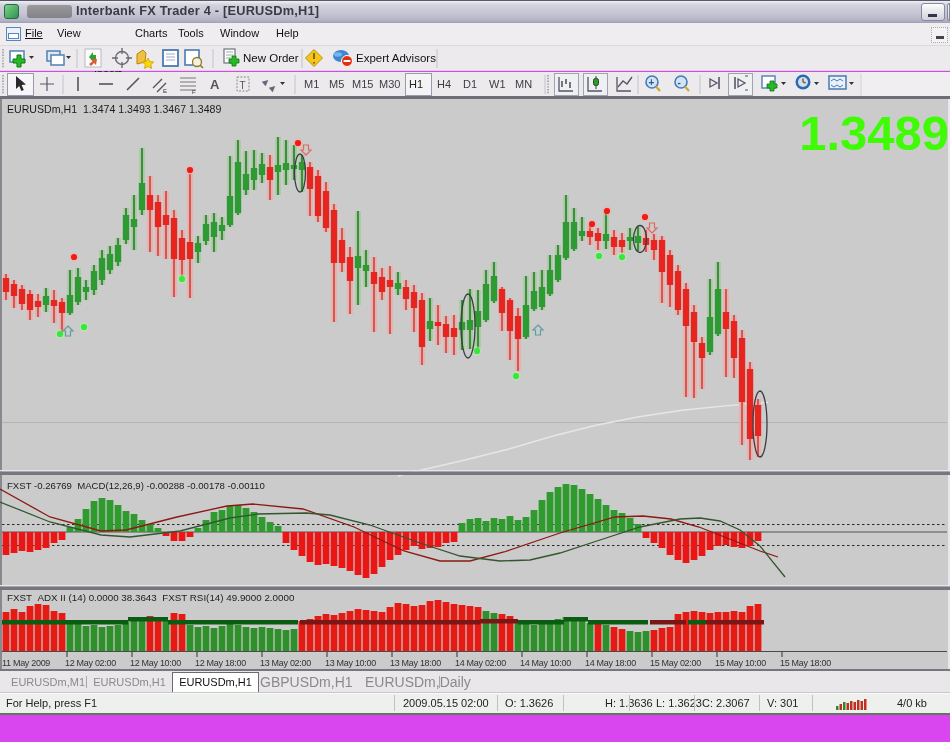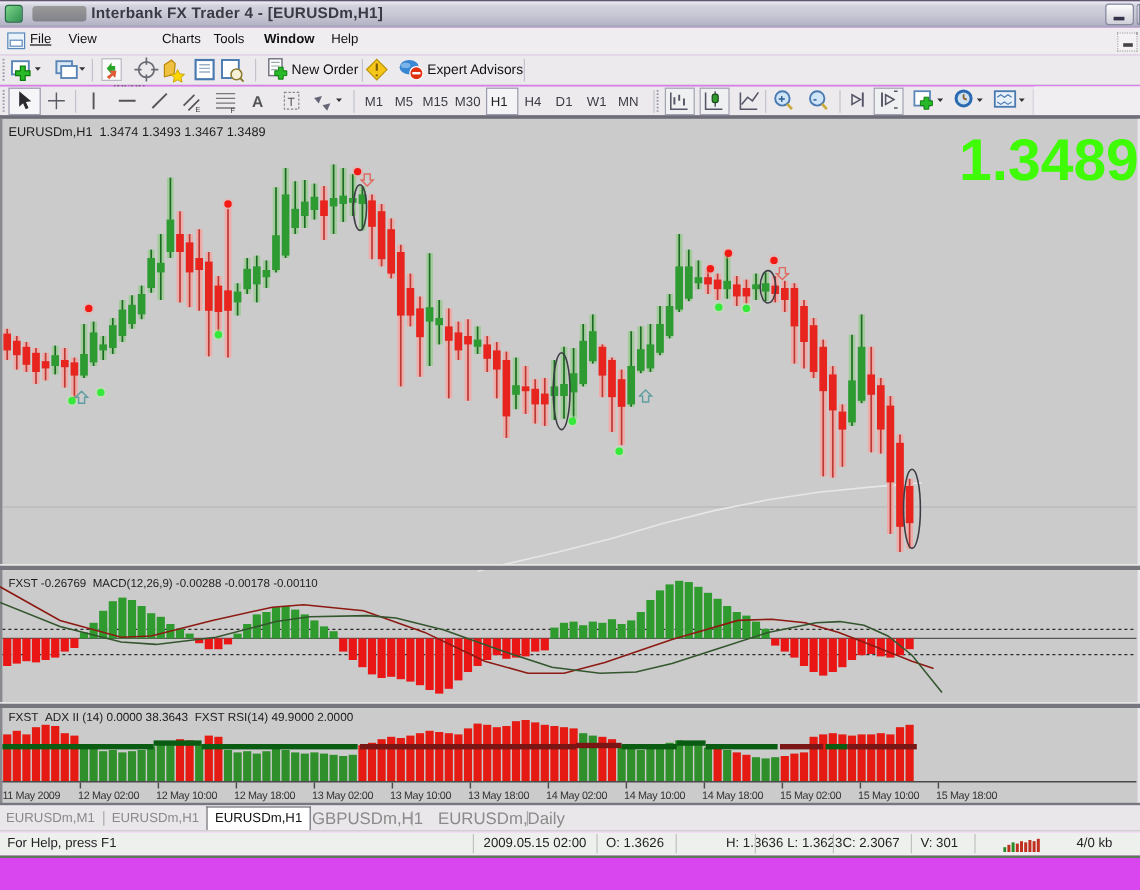--- a/index.html
+++ b/index.html
@@ -19,21 +19,21 @@
 
   <div class="abs" style="left:0;top:23px;width:950px;height:23px;background:#efedf0;border-bottom:1px solid #dcdade;"></div>
   <div class="abs" style="left:6px;top:27px;width:15px;height:14px;border:1.5px solid #5a87b8;background:#eaf2fa;"></div>
   <div class="abs" style="left:8px;top:33px;width:11px;height:6px;border:1.2px solid #5a87b8;background:#fff;"></div>
   <div class="abs" style="left:0;top:27px;width:700px;font-size:11px;color:#111;">
     <span style="position:absolute;left:25px;text-decoration:underline;">File</span>
     <span style="position:absolute;left:57px;">View</span>
     <span style="position:absolute;left:94px;margin-top:40px;">Insert</span>
     <span style="position:absolute;left:135px;">Charts</span>
     <span style="position:absolute;left:178px;">Tools</span>
-    <span style="position:absolute;left:220px;font-weight:bold;">Window</span>
+    <span style="position:absolute;left:220px;">Window</span>
     <span style="position:absolute;left:276px;">Help</span>
   </div>
   <div class="abs" style="left:931px;top:27px;width:17px;height:16px;border:1px dotted #aaa;background:#f4f2f4;"></div>
   <div class="abs" style="left:936px;top:36px;width:8px;height:2.5px;background:#444;"></div>
 
   <div class="abs" style="left:0;top:46px;width:950px;height:25px;background:#eceaed;border-bottom:1px solid #d8d6da;"></div>
   <div class="abs" style="left:0;top:72px;width:950px;height:24px;background:#eceaed;"></div>
   <div class="abs" style="left:862px;top:72px;width:88px;height:24px;background:#f0eef1;"></div>
   <svg width="950" height="52" viewBox="0 0 950 52" style="position:absolute;left:0;top:46">
 <line x1="3" y1="3" x2="3" y2="22" stroke="#9a9aa6" stroke-width="1.6" stroke-dasharray="1.4,1.4"></line>
@@ -701,21 +701,21 @@
 <text x="455" y="666" font-family="Liberation Sans, sans-serif" font-size="9" fill="#333" letter-spacing="-0.3">14 May 02:00</text>
 <text x="520" y="666" font-family="Liberation Sans, sans-serif" font-size="9" fill="#333" letter-spacing="-0.3">14 May 10:00</text>
 <text x="585" y="666" font-family="Liberation Sans, sans-serif" font-size="9" fill="#333" letter-spacing="-0.3">14 May 18:00</text>
 <text x="650" y="666" font-family="Liberation Sans, sans-serif" font-size="9" fill="#333" letter-spacing="-0.3">15 May 02:00</text>
 <text x="715" y="666" font-family="Liberation Sans, sans-serif" font-size="9" fill="#333" letter-spacing="-0.3">15 May 10:00</text>
 <text x="780" y="666" font-family="Liberation Sans, sans-serif" font-size="9" fill="#333" letter-spacing="-0.3">15 May 18:00</text>
 <rect x="0" y="669" width="950" height="2.5" fill="#76767e"></rect>
 </svg>
 
   <div class="abs" style="left:0;top:671px;width:950px;height:21px;background:#eae7ea;">
-    <div class="abs" style="left:5px;top:2px;width:80px;height:19px;line-height:19px;text-align:left;color:#8a8a8a;font-size:11px;">EURUSDm,M1</div>
+    <div class="abs" style="left:5px;top:2px;width:80px;height:19px;line-height:19px;text-align:right;color:#8a8a8a;font-size:11px;">EURUSDm,M1</div>
     <div class="abs" style="left:86px;top:5px;width:1px;height:12px;background:#a8a8a8;"></div>
     <div class="abs" style="left:88px;top:2px;width:83px;height:19px;line-height:19px;text-align:center;color:#8a8a8a;font-size:11px;">EURUSDm,H1</div>
     <div class="abs" style="left:172px;top:1px;width:87px;height:20px;line-height:19px;text-align:center;color:#111;font-size:11px;background:#fff;border:1px solid #6a6a72;border-bottom:none;">EURUSDm,H1</div>
     <div class="abs" style="left:260px;top:2px;width:82px;height:19px;line-height:19px;text-align:center;color:#8a8a8a;font-size:14px;">GBPUSDm,H1</div>
     <div class="abs" style="left:343px;top:5px;width:1px;height:12px;background:#a8a8a8;"></div>
     <div class="abs" style="left:345px;top:2px;width:92px;height:19px;line-height:19px;text-align:center;color:#8a8a8a;font-size:14px;margin-left:20px;">EURUSDm,Daily</div>
     <div class="abs" style="left:439px;top:5px;width:1px;height:12px;background:#a8a8a8;"></div>
   </div>
 
   <div class="abs" style="left:0;top:692px;width:950px;height:2px;background:#fafafa;border-top:1px solid #c8c8c8;"></div>

